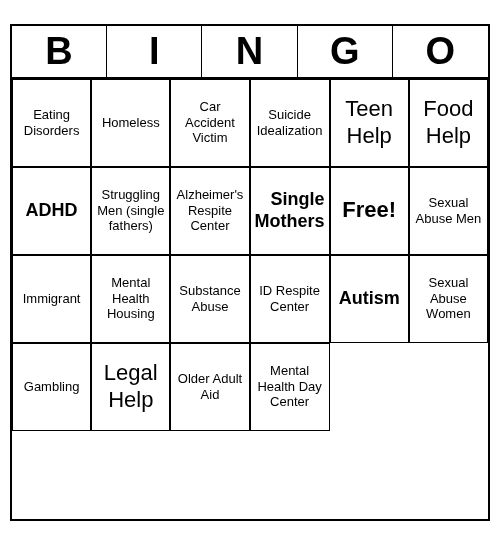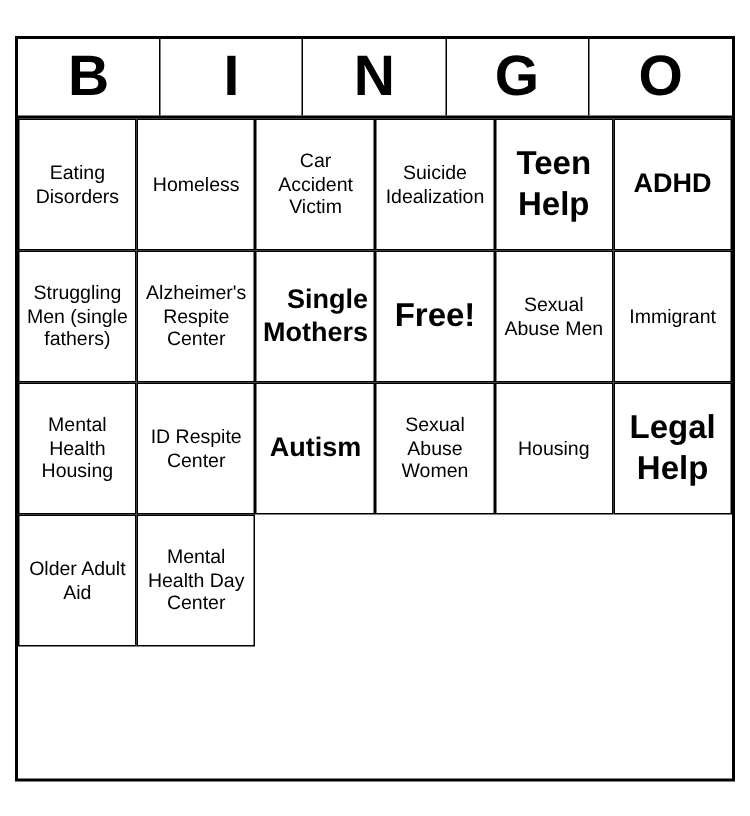--- a/index.html
+++ b/index.html
@@ -43,21 +43,21 @@
       display: flex;
       align-items: center;
       justify-content: center;
       text-align: center;
       padding: 4px;
       font-size: 13px;
       line-height: 1.2;
     }
     .bingo-cell.large-text {
       font-size: 22px;
-      font-weight: bold;
+      font-weight: normal;
     }
     .bingo-cell.medium-text {
       font-size: 18px;
       font-weight: bold;
       text-align: right;
     }
     .bingo-cell.free {
       font-size: 22px;
       font-weight: bold;
     }
@@ -72,29 +72,31 @@
       <div class="bingo-header-cell">N</div>
       <div class="bingo-header-cell">G</div>
       <div class="bingo-header-cell">O</div>
     </div>
   <div class="bingo-grid">
   <div class="bingo-cell">Eating Disorders</div>
       <div class="bingo-cell">Homeless</div>
       <div class="bingo-cell">Car Accident Victim</div>
       <div class="bingo-cell">Suicide Idealization</div>
       <div class="bingo-cell large-text">Teen Help</div>
+      <div class="bingo-cell large-text">Food Help</div>
       <div class="bingo-cell medium-text">ADHD</div>
       <div class="bingo-cell">Struggling Men (single fathers)</div>
       <div class="bingo-cell">Alzheimer's Respite Center</div>
       <div class="bingo-cell medium-text">Single Mothers</div>
       <div class="bingo-cell free">Free!</div>
       <div class="bingo-cell">Sexual Abuse Men</div>
       <div class="bingo-cell">Immigrant</div>
       <div class="bingo-cell">Mental Health Housing</div>
+      <div class="bingo-cell">Substance Abuse</div>
       <div class="bingo-cell">ID Respite Center</div>
       <div class="bingo-cell medium-text">Autism</div>
       <div class="bingo-cell">Sexual Abuse Women</div>
-      <div class="bingo-cell">Housing</div>
+      <div class="bingo-cell">Gambling</div>
       <div class="bingo-cell large-text">Legal Help</div>
       <div class="bingo-cell">Older Adult Aid</div>
       <div class="bingo-cell">Mental Health Day Center</div>
     </div>
 </div>
 
 </body></html>

